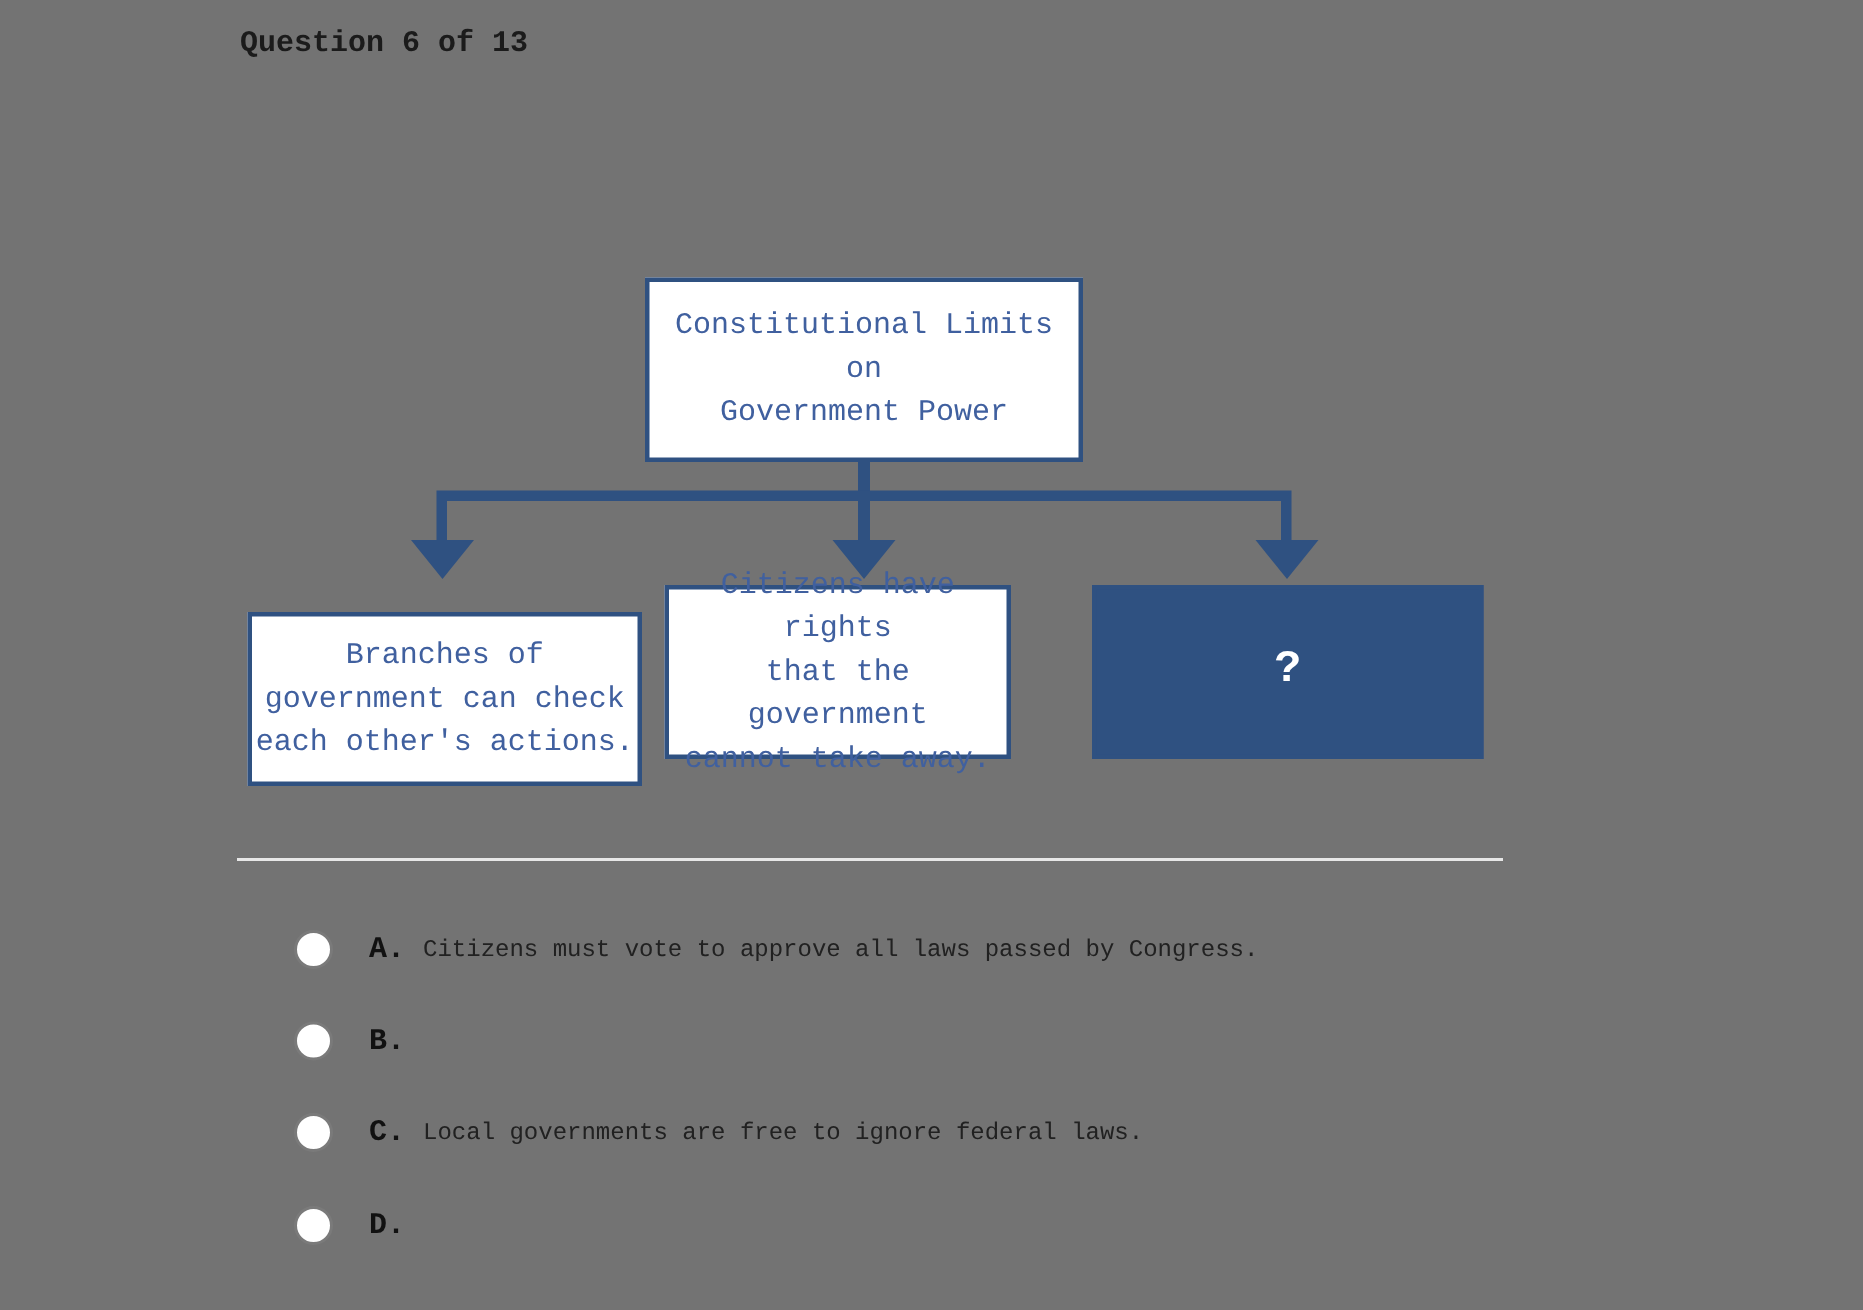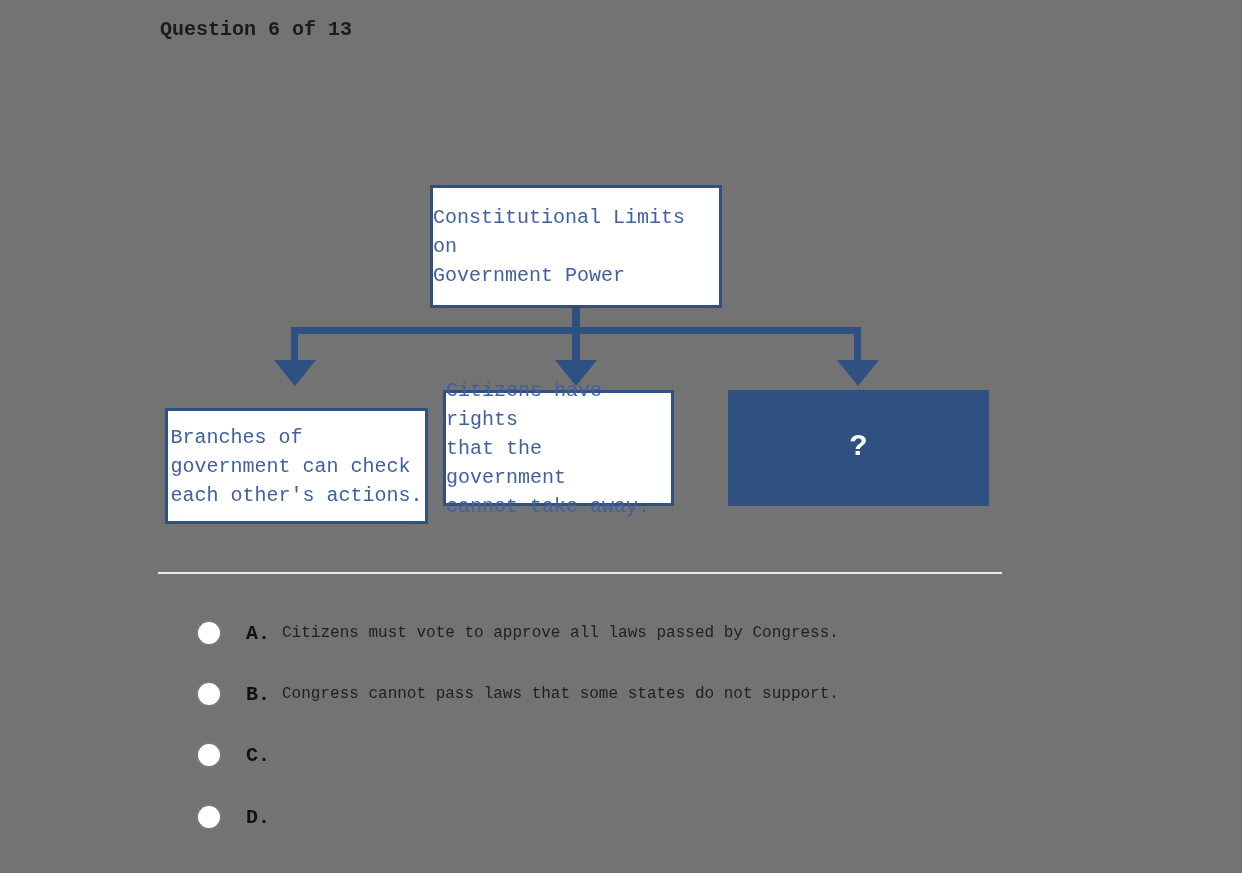--- a/index.html
+++ b/index.html
@@ -37,20 +37,21 @@
   .diagram { position: absolute; left: 0; top: 0; width: 1242px; height: 560px; }
 
   .d-box {
     position: absolute;
     box-sizing: border-box;
     border: 3px solid #2F5181;
     background: #ffffff;
     display: flex;
     align-items: center;
     justify-content: center;
+    text-align: center;
     color: #40609F;
     font-size: 20px;
     line-height: 1.45;
     white-space: pre-line;
   }
   .d-box-top    { left: 430px; top: 185px; width: 292px; height: 123px; }
   .d-box-child1 { left: 165px; top: 408px; width: 263px; height: 116px; }
   .d-box-child2 { left: 443px; top: 390px; width: 231px; height: 116px; }
   .d-box-filled {
     left: 728px; top: 390px; width: 261px; height: 116px;
@@ -160,26 +161,26 @@
 
   <div class="option-row option-row-a">
     <span class="radio"></span>
     <span class="opt-letter">A.</span>
     <span class="opt-text">Citizens must vote to approve all laws passed by Congress.</span>
   </div>
 
   <div class="option-row option-row-b">
     <span class="radio"></span>
     <span class="opt-letter">B.</span>
-    <span class="opt-text">Congress cannot pass laws that some states do not support.</span>
   </div>
 
   <div class="option-row option-row-c">
     <span class="radio"></span>
     <span class="opt-letter">C.</span>
+    <span class="opt-text">Local governments are free to ignore federal laws.</span>
   </div>
 
   <div class="option-row option-row-d">
     <span class="radio"></span>
     <span class="opt-letter">D.</span>
   </div>
 
 </div>
 
 </body></html>

